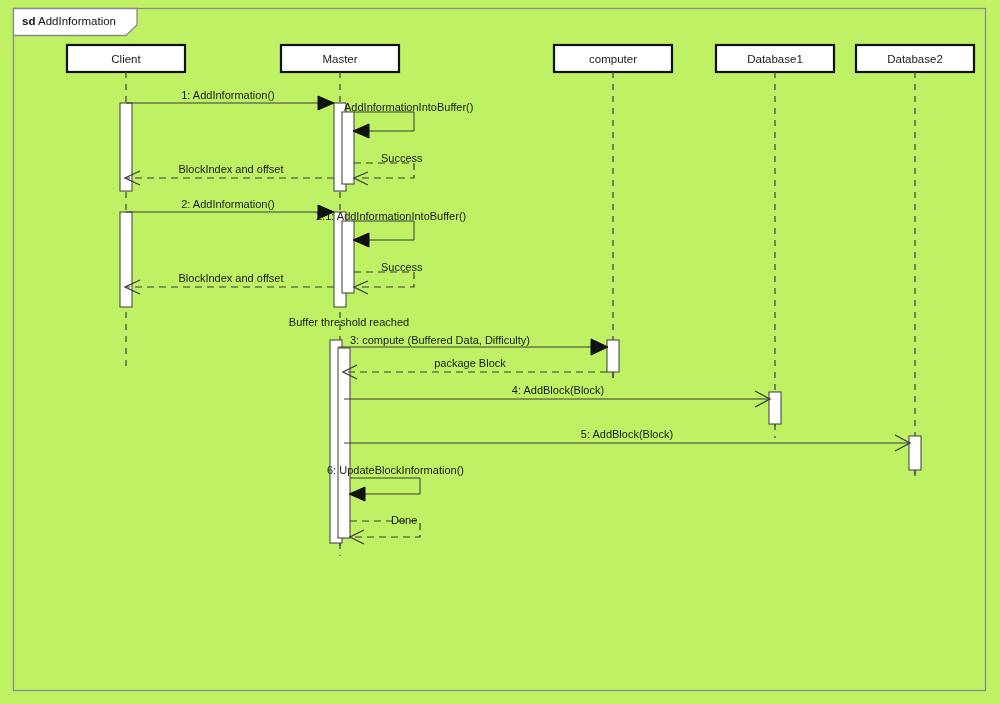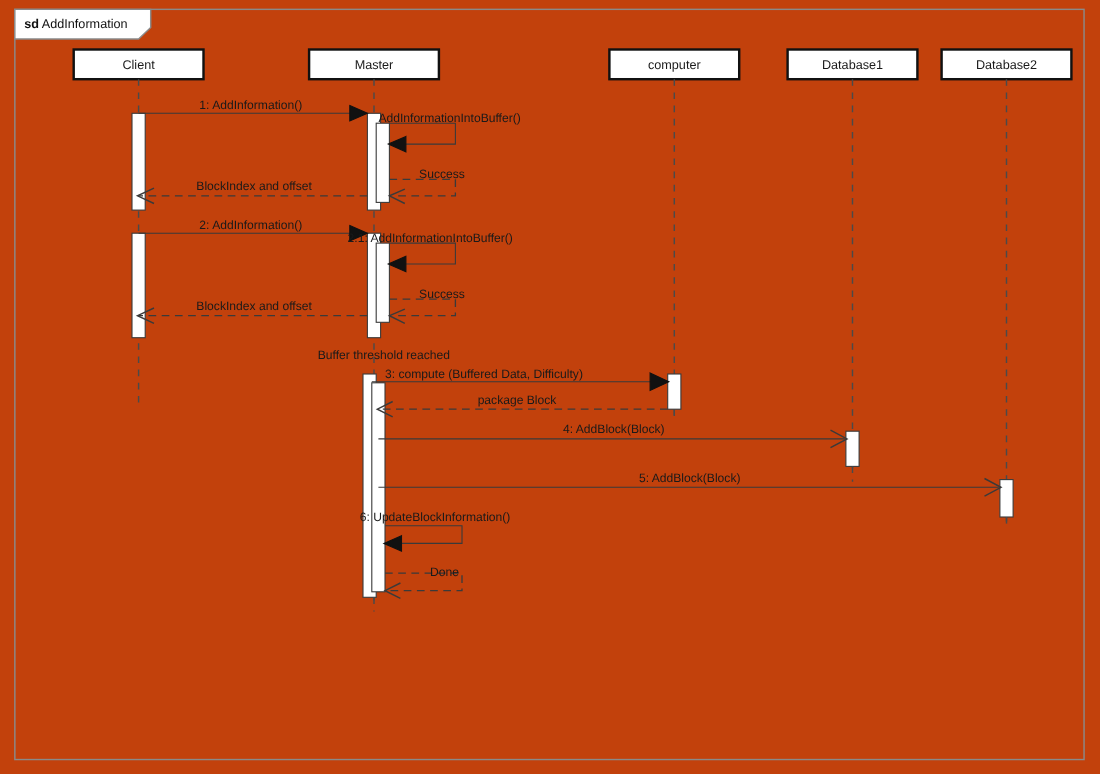--- a/index.html
+++ b/index.html
@@ -6,21 +6,21 @@
   html, body {
     margin: 0;
     padding: 0;
     background: #ffffff;
     font-family: "Liberation Sans", sans-serif;
   }
   #canvas {
     position: relative;
     width: 1000px;
     height: 704px;
-    background: #c2410c;
+    background: #bef264;
     overflow: hidden;
   }
   #diagram-svg {
     position: absolute;
     left: 0;
     top: 0;
   }
   text {
     font-family: "Liberation Sans", sans-serif;
     fill: #1a1a1a;

